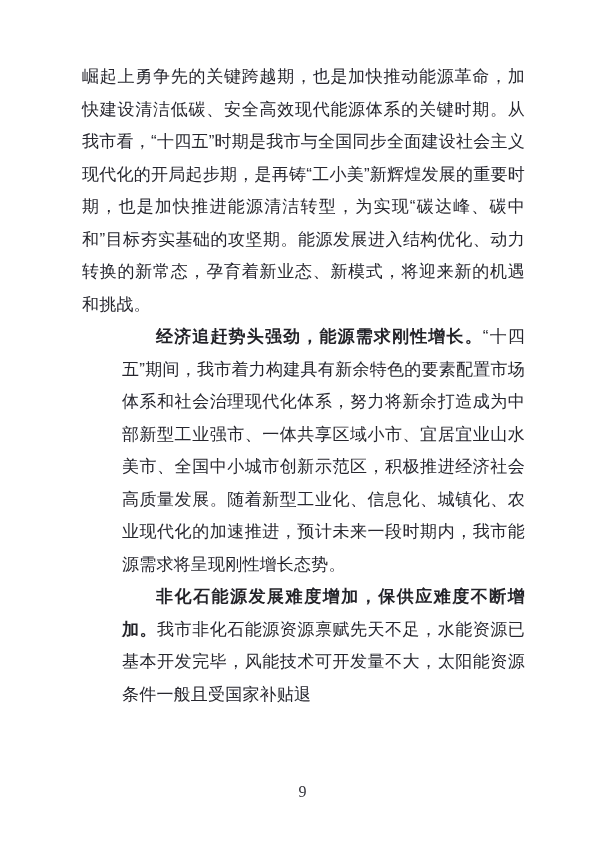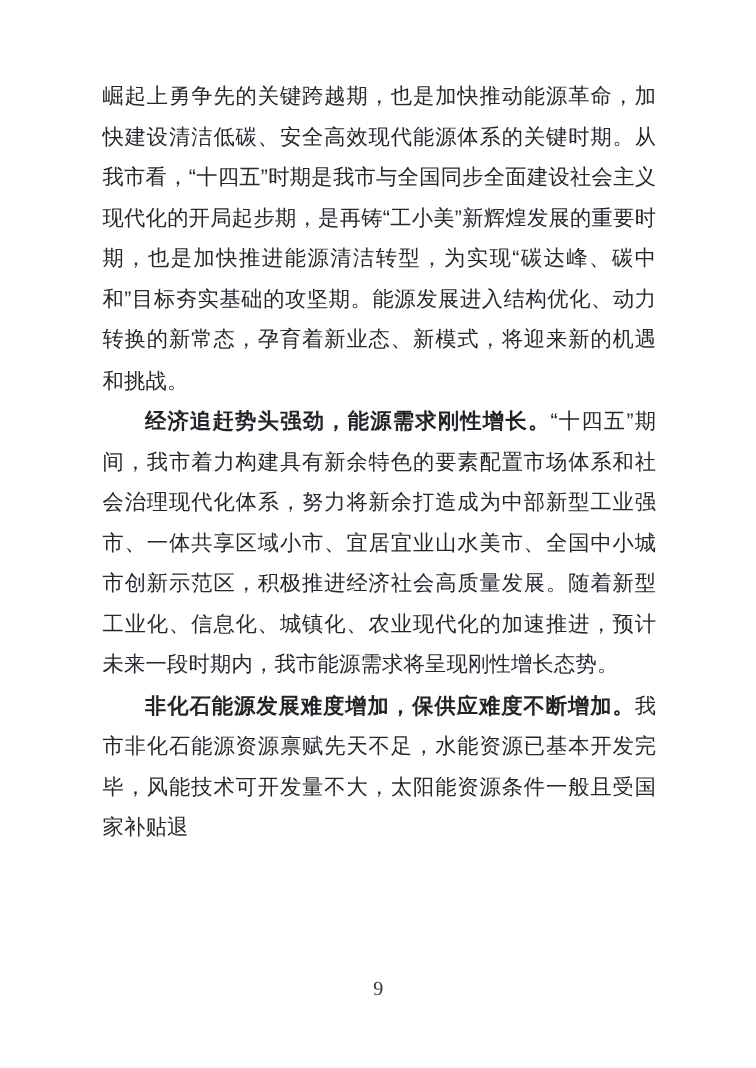--- a/index.html
+++ b/index.html
@@ -32,20 +32,21 @@
     line-height: 32.5px;
     text-align: justify;
     letter-spacing: 0.2px;
   }
   .text-block p {
     margin: 0;
     padding: 0;
   }
   .text-block p.indent {
     text-indent: 2em;
+    margin-left: 40px;
   }
   .text-block b {
     font-weight: bold;
     color: #232329;
   }
   .page-number {
     position: absolute;
     left: 0;
     top: 783px;
     width: 605px;

